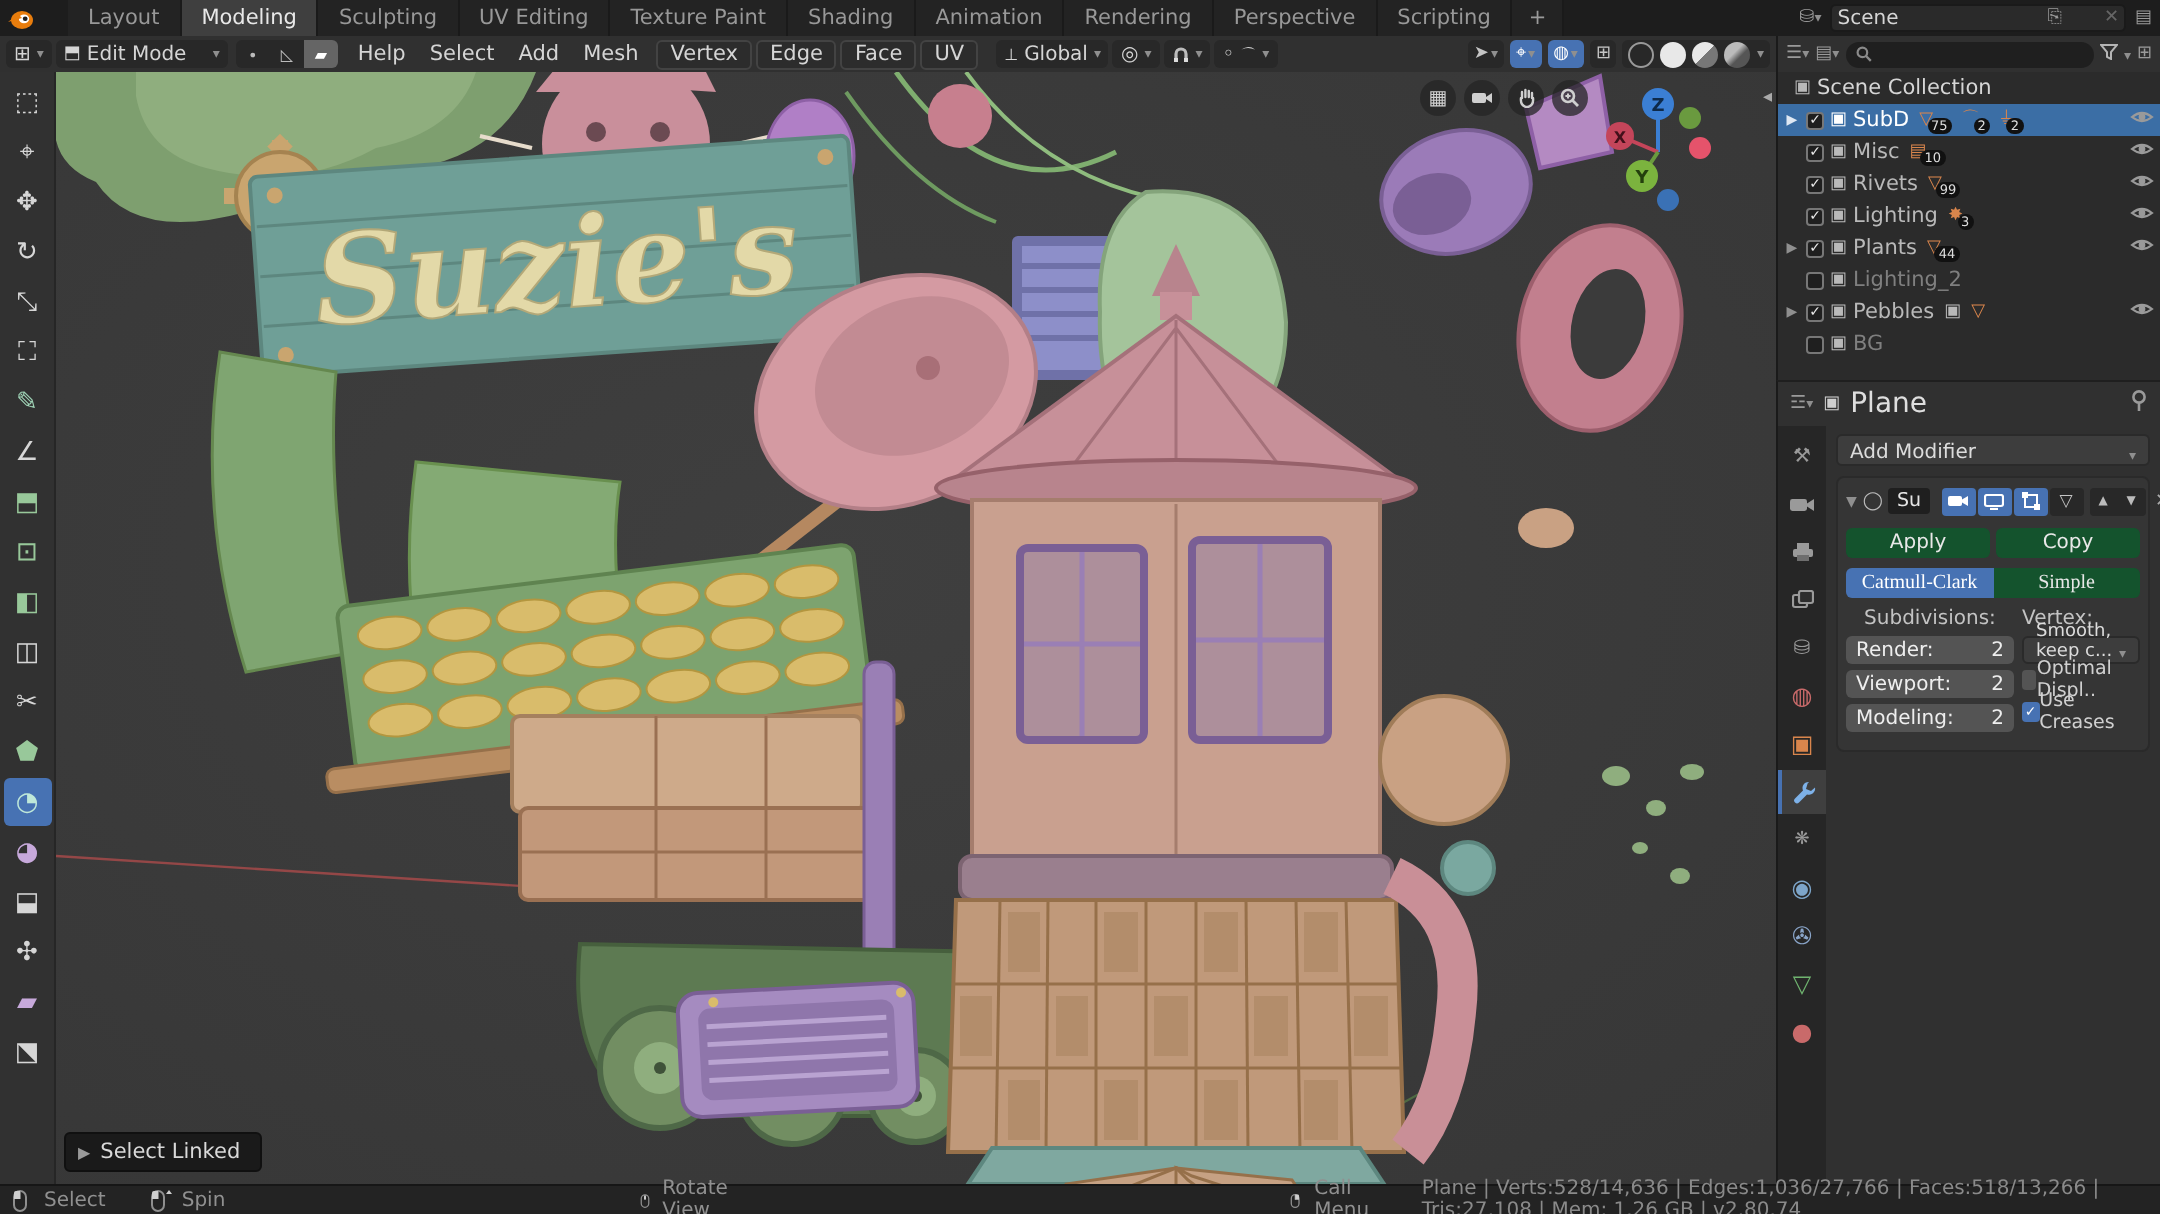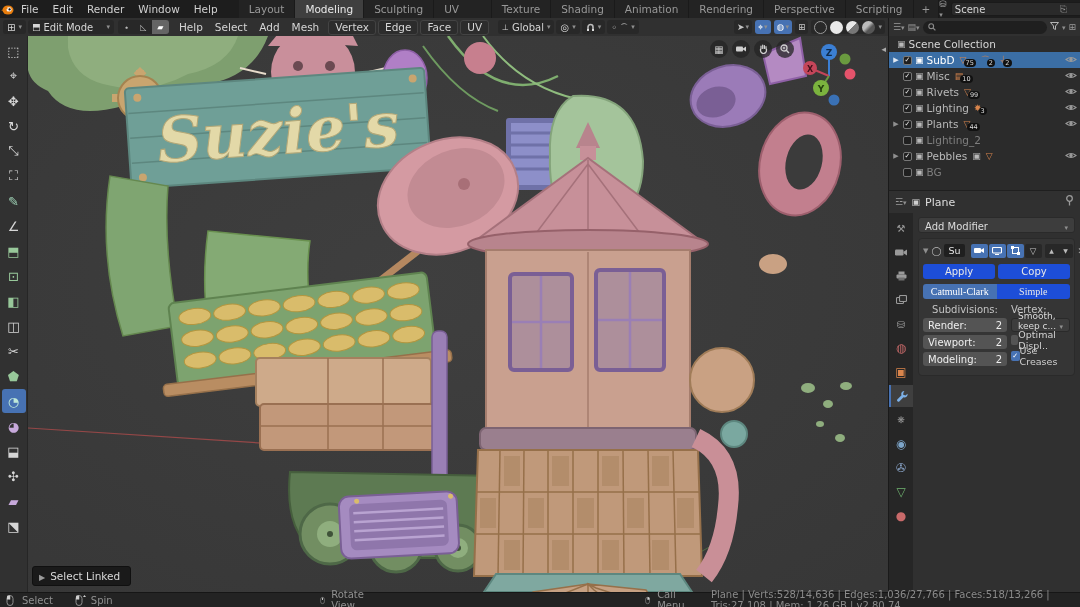--- a/index.html
+++ b/index.html
@@ -75,21 +75,21 @@
   .dropdown { background:#3d3d3d; border:1px solid #2a2a2a; border-radius:3px; height:16px; display:flex; align-items:flex-end; padding:0 6px; color:#dcdcdc; font-size:10px; }
   .dropdown .chev { margin-left:auto; }
   #mod-box { margin-top:5px; background:#353535; border:1px solid #2a2a2a; border-radius:4px; padding:3px 4px 6px; }
   #mod-head { display:flex; align-items:center; gap:3px; height:17px; }
   .mod-name { background:#1f1f1f; border-radius:2px; color:#e5e5e5; font-size:9.5px; padding:0 4px; line-height:13px; }
   .mtgl { width:17px; height:14px; border-radius:2px; background:#282828; display:flex; align-items:center; justify-content:center; font-size:8.5px; color:#c5c5c5; }
   .mtgl.on { background:#4772b3; color:#fff; }
   .updown { display:flex; background:#282828; border-radius:2px; }
   .updown span { width:14px; height:14px; font-size:6px; color:#bbb; display:flex; align-items:center; justify-content:center; }
   .btnrow { display:flex; gap:3px; margin-top:5px; }
-  .btn { flex:1; background:#1d4ed8; border-radius:3px; height:15px; display:flex; align-items:center; justify-content:center; color:#e8e8e8; font-size:10px; }
+  .btn { flex:1; background:#14532d; border-radius:3px; height:15px; display:flex; align-items:center; justify-content:center; color:#e8e8e8; font-size:10px; }
   .seg { display:flex; margin-top:5px;font-family:Liberation Serif, serif; }
   .seg .btn { border-radius:0; }
   .seg .btn:first-child { border-radius:3px 0 0 3px; }
   .seg .btn:last-child { border-radius:0 3px 3px 0; }
   .seg .btn.on { background:#4772b3; color:#fff; }
   .cols { display:flex; margin-top:5px; gap:4px; }
   .colL { width:84px; }
   .colR { flex:1; }
   .plabel { color:#c3c3c3; font-size:10px; height:14px; }
   .vfield { background:#545454; border-radius:3px; height:14px; display:flex; align-items:center; padding:0 5px; color:#eee; font-size:10px; margin-bottom:3px; }
@@ -109,27 +109,20 @@
 
 <div id="topbar" class="abs">
   <div id="blender-logo">
     <svg width="14" height="11" viewBox="0 0 14 11">
         <ellipse cx="8" cy="6" rx="5.5" ry="4.5" fill="#e87d0d"></ellipse>
         <ellipse cx="9" cy="5.4" rx="2.6" ry="2.2" fill="#fff"></ellipse>
         <ellipse cx="9.6" cy="5.4" rx="1.2" ry="1.1" fill="#1d1d1d"></ellipse>
         <path d="M1 7 L6 3 L8 5 Z" fill="#e87d0d"></path>
       </svg>
   </div>
-  <div id="topbar-menus" style="display:flex">
-      <span class="menu-item">File</span>
-      <span class="menu-item">Edit</span>
-      <span class="menu-item">Render</span>
-      <span class="menu-item">Window</span>
-      <span class="menu-item">Help</span>
-    </div>
   <div id="workspace-tabs">
       <span class="ws-tab">Layout</span>
       <span class="ws-tab active">Modeling</span>
       <span class="ws-tab">Sculpting</span>
       <span class="ws-tab">UV Editing</span>
       <span class="ws-tab">Texture Paint</span>
       <span class="ws-tab">Shading</span>
       <span class="ws-tab">Animation</span>
       <span class="ws-tab">Rendering</span>
       <span class="ws-tab">Perspective</span>
@@ -637,21 +630,21 @@
         <span class="col-ico">▣</span>
         <span style="color: rgb(127, 127, 127);">BG</span>
       </div>
     </div>
 </div>
 
 <div id="properties" class="abs">
   <div id="prop-header">
     <span class="mini-ico">☲<span class="chev">▾</span></span>
     <span class="mini-ico" style="color:#cfcfcf">▣</span>
-    <span style="color:#dedede;font-size:11px">Plane</span>
+    <span style="color:#dedede;font-size:14px">Plane</span>
     <span style="margin-left:auto">
       <svg width="9" height="11" viewBox="0 0 9 11">
           <circle cx="4.5" cy="3.5" r="2.8" fill="none" stroke="#9a9a9a" stroke-width="1.3"></circle>
           <line x1="4.5" y1="6.3" x2="4.5" y2="10.5" stroke="#9a9a9a" stroke-width="1.3"></line>
         </svg>
     </span>
   </div>
   <div id="prop-tabs">
     <span class="ptab" style="font-size:10px">⚒</span>
     <span class="ptab">

